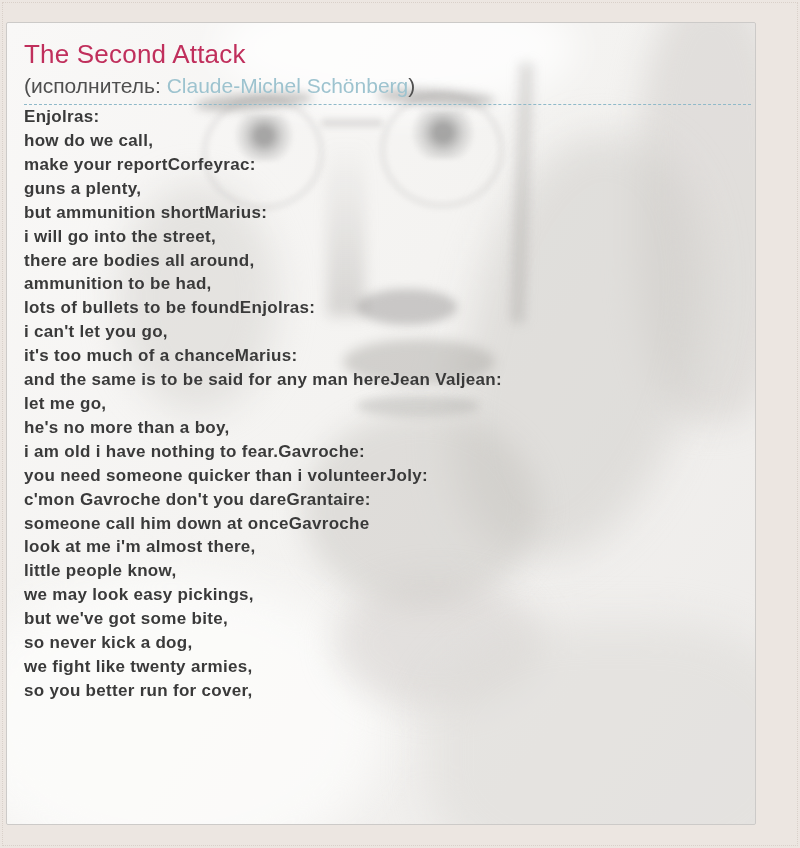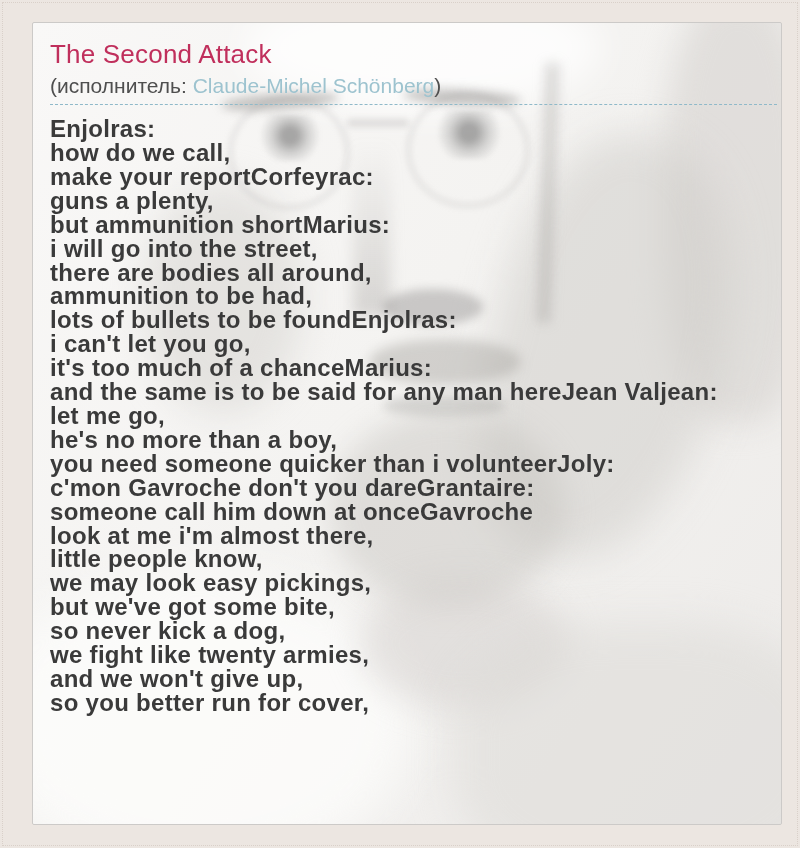--- a/index.html
+++ b/index.html
@@ -10,21 +10,21 @@
     position: relative;
     overflow: hidden;
   }
   .outer-dotted {
     position: absolute; inset: 2px;
     border: 1px dotted var(--outer-dotted-border, #d9d0c9);
     pointer-events: none;
   }
   .card {
     position: absolute;
-    left: 32px; top: 22px;
+    left: 6px; top: 22px;
     width: 750px; height: 803px;
     background: linear-gradient(125deg, #f9f8f7 0%, #f4f3f1 45%, #edebe9 100%);
     border: 1px solid var(--card-border, #cccac8);
     border-radius: 2px;
     overflow: hidden;
   }
   
   .photo { position: absolute; inset: 0; pointer-events: none; }
   .photo div { position: absolute; }
   .ph-forehead   { left:210px; top:-40px; width:360px; height:130px; background:rgba(255,255,255,.75); border-radius:50%; filter:blur(18px); }
@@ -66,22 +66,21 @@
     color: var(--artist-link, #9dc3cf);
     text-decoration: none;
     cursor: pointer;
   }
   .separator {
     margin: 5px -16px 0 0;
     border-bottom: 1px dashed var(--separator, #8fb9c9);
     height: 0;
   }
   .lyrics {
-    margin-top: 12px;
-    font-size: 24px;
+    font-size: 17px;
     font-weight: 700;
     color: var(--lyrics-text, #3a3a3a);
     letter-spacing: .3px;
   }
   .lyric-line { line-height: 23.9px; white-space: pre; }
 </style>
 </head>
 <body>
 
 <div class="outer-dotted"></div>
@@ -123,27 +122,27 @@
         <div class="lyric-line">but ammunition shortMarius:</div>
         <div class="lyric-line">i will go into the street,</div>
         <div class="lyric-line">there are bodies all around,</div>
         <div class="lyric-line">ammunition to be had,</div>
         <div class="lyric-line">lots of bullets to be foundEnjolras:</div>
         <div class="lyric-line">i can't let you go,</div>
         <div class="lyric-line">it's too much of a chanceMarius:</div>
         <div class="lyric-line">and the same is to be said for any man hereJean Valjean:</div>
         <div class="lyric-line">let me go,</div>
         <div class="lyric-line">he's no more than a boy,</div>
+        <div class="lyric-line">i am old i have nothing to fear.Gavroche:</div>
         <div class="lyric-line">you need someone quicker than i volunteerJoly:</div>
         <div class="lyric-line">c'mon Gavroche don't you dareGrantaire:</div>
         <div class="lyric-line">someone call him down at onceGavroche</div>
         <div class="lyric-line">look at me i'm almost there,</div>
         <div class="lyric-line">little people know,</div>
         <div class="lyric-line">we may look easy pickings,</div>
         <div class="lyric-line">but we've got some bite,</div>
         <div class="lyric-line">so never kick a dog,</div>
         <div class="lyric-line">we fight like twenty armies,</div>
-        <div class="lyric-line">and we won't give up,</div>
         <div class="lyric-line">so you better run for cover,</div>
       </div>
   </div>
 
 </div>
 
 </body></html>

